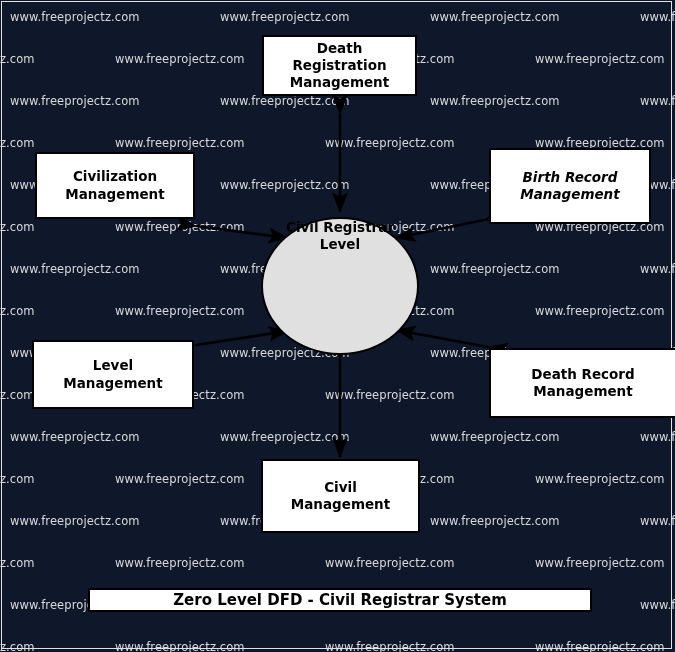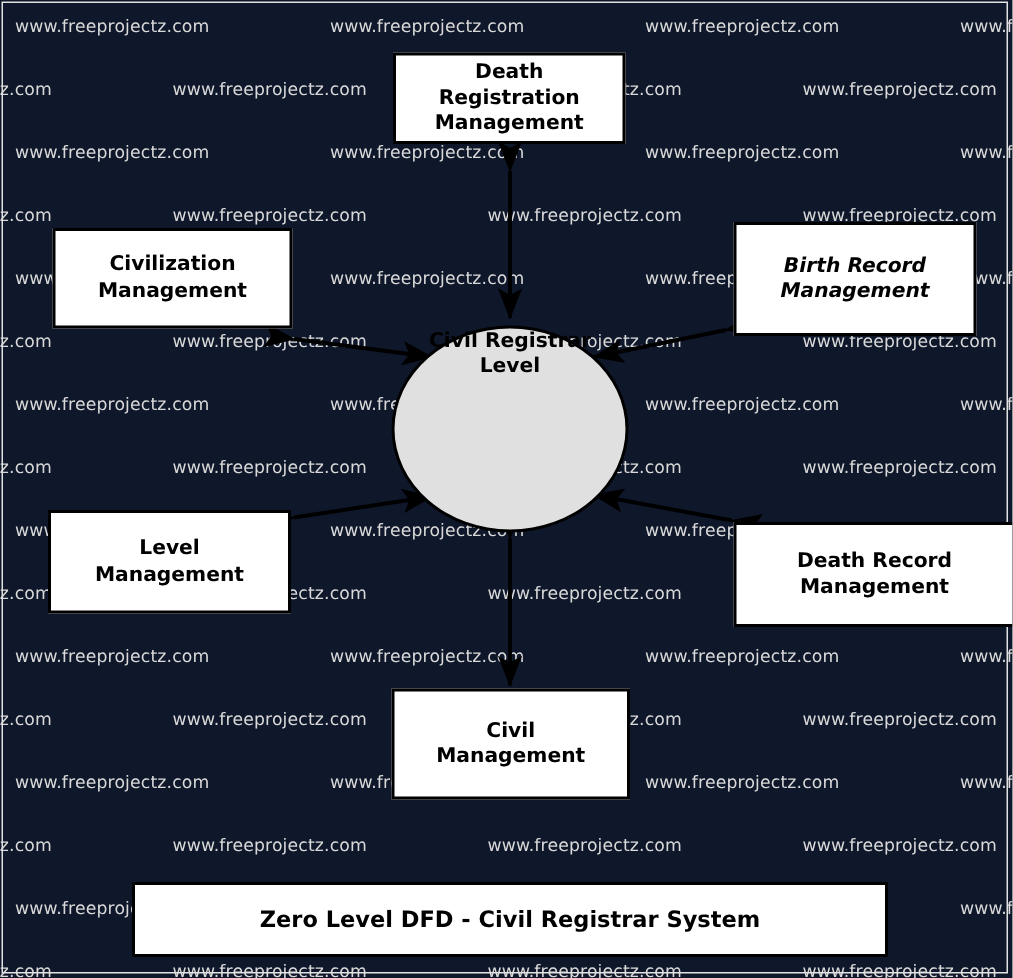--- a/index.html
+++ b/index.html
@@ -245,17 +245,17 @@
     </div>
   </div>
 
   <div id="process-circle" style="left:261px; top:217px; width:158px; height:138px;">
     <div class="node-label">
       <span>Civil Registrar</span><br>
       <span>Level</span>
     </div>
   </div>
 
-  <div id="caption-bar" style="left:88px; top:588px; width:504px; height:50px;">
+  <div id="caption-bar" style="left:88px; top:588px; width:504px; height:24px;">
     <span class="caption-text">Zero Level DFD - Civil Registrar System</span>
   </div>
 
 </div>
 
 </body></html>

